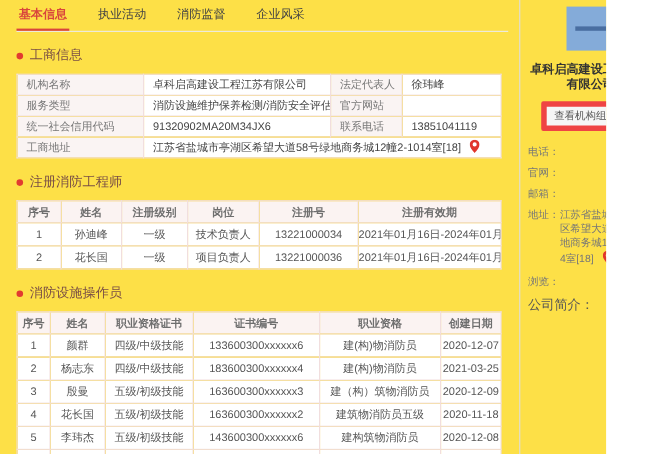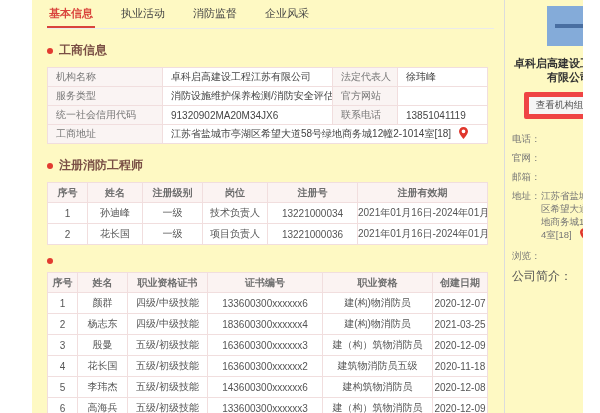--- a/index.html
+++ b/index.html
@@ -1,29 +1,29 @@
 <!DOCTYPE html>
 <html><head>
 <meta charset="utf-8">
 <style>
   * { margin:0; padding:0; box-sizing:border-box; }
   html,body { background:#fff; }
   body { font-family:"Liberation Sans","DejaVu Sans",sans-serif; color:#555; }
-  .page { position:relative; width:551px; height:413px; background:#fef9c3; overflow:hidden;margin-left:32px; }
+  .page { position:relative; width:551px; height:413px; background:#fde047; overflow:hidden; }
 
   
   .main { position:absolute; left:0; top:0; width:462px; height:413px; padding-left:15px; }
 
   .tabbar { display:flex; align-items:flex-end; gap:24px; height:29px; border-bottom:1px solid #ebebeb; width:447px; }
   .tab { font-size:11px; color:#444; line-height:26px; border-bottom:2px solid transparent; cursor:pointer; padding:0 2px; }
   .tab.active { color:#d9443c; font-weight:bold; border-bottom-color:#d9443c; }
 
   .section-title { display:flex; align-items:center; gap:6px; margin-top:13px; margin-bottom:8px; }
   .dot { width:6px; height:6px; border-radius:50%; background:#e23b30; }
-  .section-title span { font-size:12px; font-weight:bold; color:#7a4f45; }
+  .section-title span { font-size:12px; font-weight:normal; color:#7a4f45; }
 
   table { border-collapse:collapse; width:440px; table-layout:fixed; }
   td, th { border:1px solid #f1dede; font-size:10px; font-weight:normal; overflow:hidden; white-space:nowrap; }
 
   
   .biz td { height:19px; padding:0 8px; }
   .biz .lbl { background:#faf4f3; color:#777; }
   .biz .val { background:#fff; text-align:left; color:#444; }
 
   
@@ -138,20 +138,21 @@
             <td>一级</td>
             <td>项目负责人</td>
             <td>13221000036</td>
             <td>2021年01月16日-2024年01月16日</td>
           </tr>
         </tbody>
     </table>
 
     <div class="section-title">
       <span class="dot"></span>
+      <span>消防设施操作员</span>
     </div>
     <table class="dtable">
       <colgroup>
           <col style="width:30px">
           <col style="width:50px">
           <col style="width:80px">
           <col style="width:115px">
           <col style="width:110px">
           <col style="width:55px">
         </colgroup>

